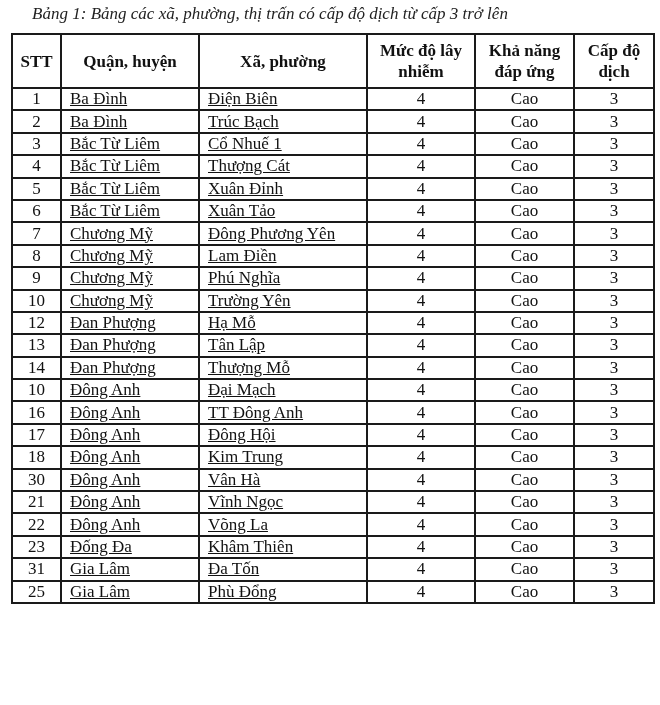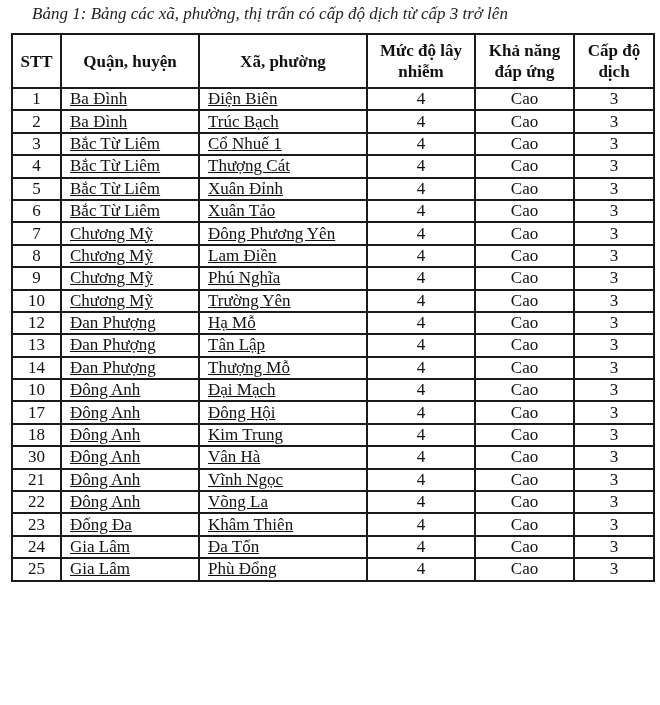--- a/index.html
+++ b/index.html
@@ -149,20 +149,28 @@
       </tr>
       <tr>
         <td class="c">10</td>
         <td class="l">Đông Anh</td>
         <td class="l">Đại Mạch</td>
         <td class="c">4</td>
         <td class="c">Cao</td>
         <td class="c">3</td>
       </tr>
       <tr>
+        <td class="c">16</td>
+        <td class="l">Đông Anh</td>
+        <td class="l">TT Đông Anh</td>
+        <td class="c">4</td>
+        <td class="c">Cao</td>
+        <td class="c">3</td>
+      </tr>
+      <tr>
         <td class="c">17</td>
         <td class="l">Đông Anh</td>
         <td class="l">Đông Hội</td>
         <td class="c">4</td>
         <td class="c">Cao</td>
         <td class="c">3</td>
       </tr>
       <tr>
         <td class="c">18</td>
         <td class="l">Đông Anh</td>
@@ -197,21 +205,21 @@
       </tr>
       <tr>
         <td class="c">23</td>
         <td class="l">Đống Đa</td>
         <td class="l">Khâm Thiên</td>
         <td class="c">4</td>
         <td class="c">Cao</td>
         <td class="c">3</td>
       </tr>
       <tr>
-        <td class="c">24</td>
+        <td class="c">31</td>
         <td class="l">Gia Lâm</td>
         <td class="l">Đa Tốn</td>
         <td class="c">4</td>
         <td class="c">Cao</td>
         <td class="c">3</td>
       </tr>
       <tr>
         <td class="c">25</td>
         <td class="l">Gia Lâm</td>
         <td class="l">Phù Đổng</td>

